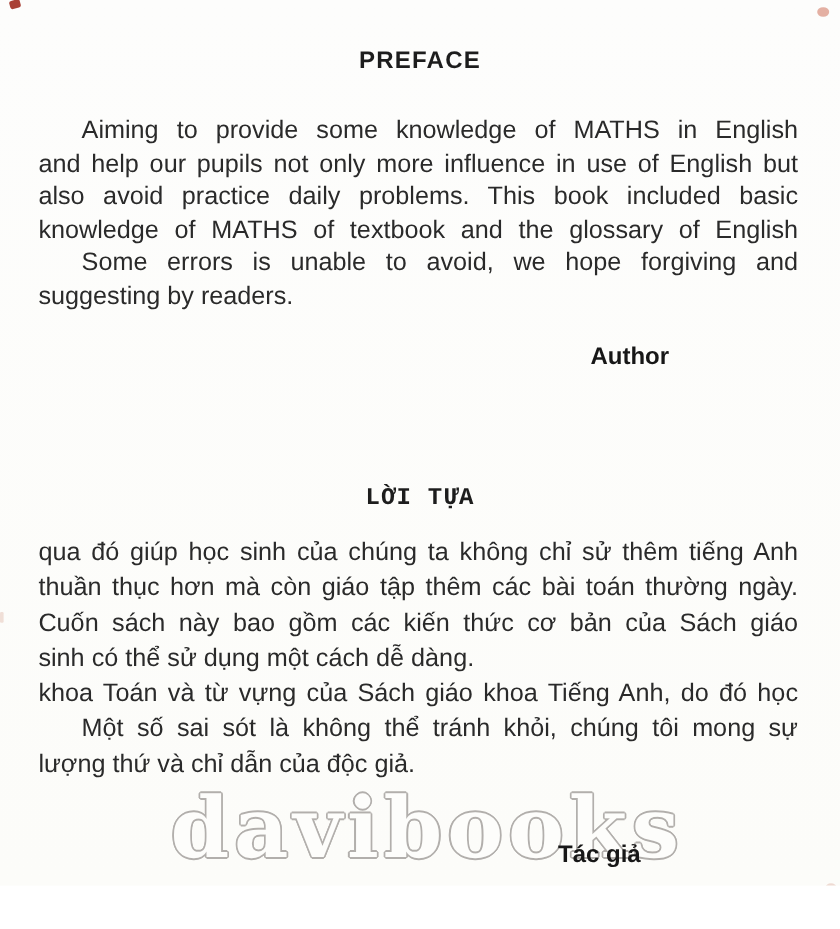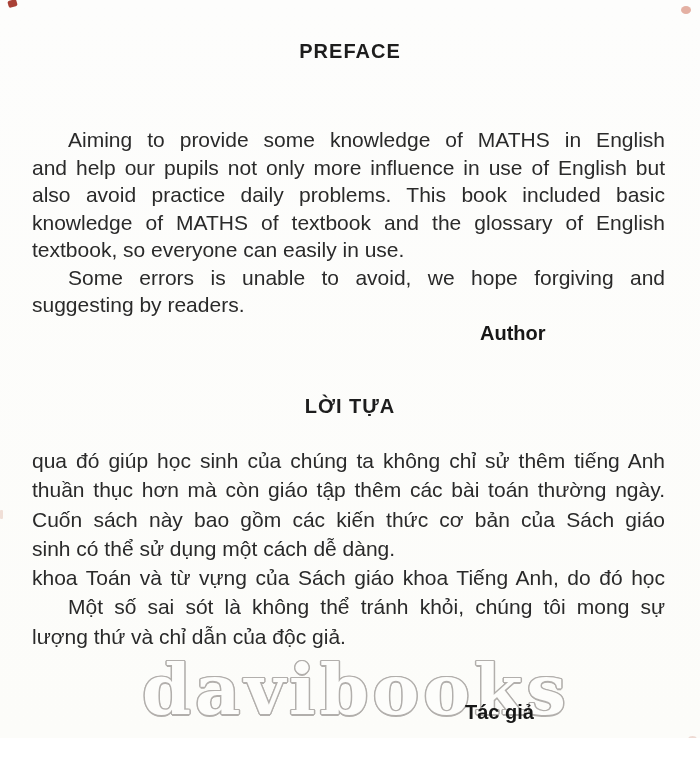--- a/index.html
+++ b/index.html
@@ -22,46 +22,46 @@
     width: 700px;
     text-align: center;
     font-weight: bold;
     font-size: 20px;
     line-height: 22px;
     letter-spacing: 1px;
     color: #1d1d1d;
     z-index: 2;
   }
   .preface-title { top: 40px; }
-  .loitua-title  { top: 395px; }
+  .loitua-title  { top: 405px; font-family: Liberation Mono, monospace; }
 
   
   .body-block {
     position: absolute;
     left: 32px;
     width: 633px;
     font-size: 21px;
     z-index: 2;
   }
-  .en-body { top: 95px;  line-height: 27.5px; margin-top: 31px; }
+  .en-body { top: 95px;  line-height: 27.5px; }
   .vn-body { top: 446px; line-height: 29.3px; }
 
   .line { text-align: justify; text-align-last: justify; }
   .line-first { text-indent: 36px; }
   .line-end { text-align: justify; text-align-last: left; }
 
   
   .signature {
     position: absolute;
     font-weight: bold;
     font-size: 20px;
     color: #171717;
     z-index: 3;
   }
-  .author-sig { top: 286px; left: 480px; margin-top: 36px; }
+  .author-sig { top: 286px; left: 492px; }
   .tacgia-sig { top: 701px; left: 465px; }
 
   
   .wm {
     position: absolute;
     z-index: 1;
     font-family: "DejaVu Serif", serif;
     color: #fdfdfb;
     white-space: nowrap;
     user-select: none;
@@ -115,21 +115,20 @@
   <div class="artifact art-right-speck" style="background-color: rgb(233, 207, 197);"></div>
 
   <div class="center-title preface-title">PREFACE</div>
 
   <div class="body-block en-body">
     <div class="para">
         <div class="line line-first">Aiming to provide some knowledge of MATHS in English</div>
         <div class="line">and help our pupils not only more influence in use of English but</div>
         <div class="line">also avoid practice daily problems. This book included basic</div>
         <div class="line">knowledge of MATHS of textbook and the glossary of English</div>
-        <div class="line line-end">textbook, so everyone can easily in use.</div>
       </div>
     <div class="para">
         <div class="line line-first">Some errors is unable to avoid, we hope forgiving and</div>
         <div class="line line-end">suggesting by readers.</div>
       </div>
   </div>
 
   <div class="signature author-sig">Author</div>
 
   <div class="center-title loitua-title">LỜI TỰA</div>

